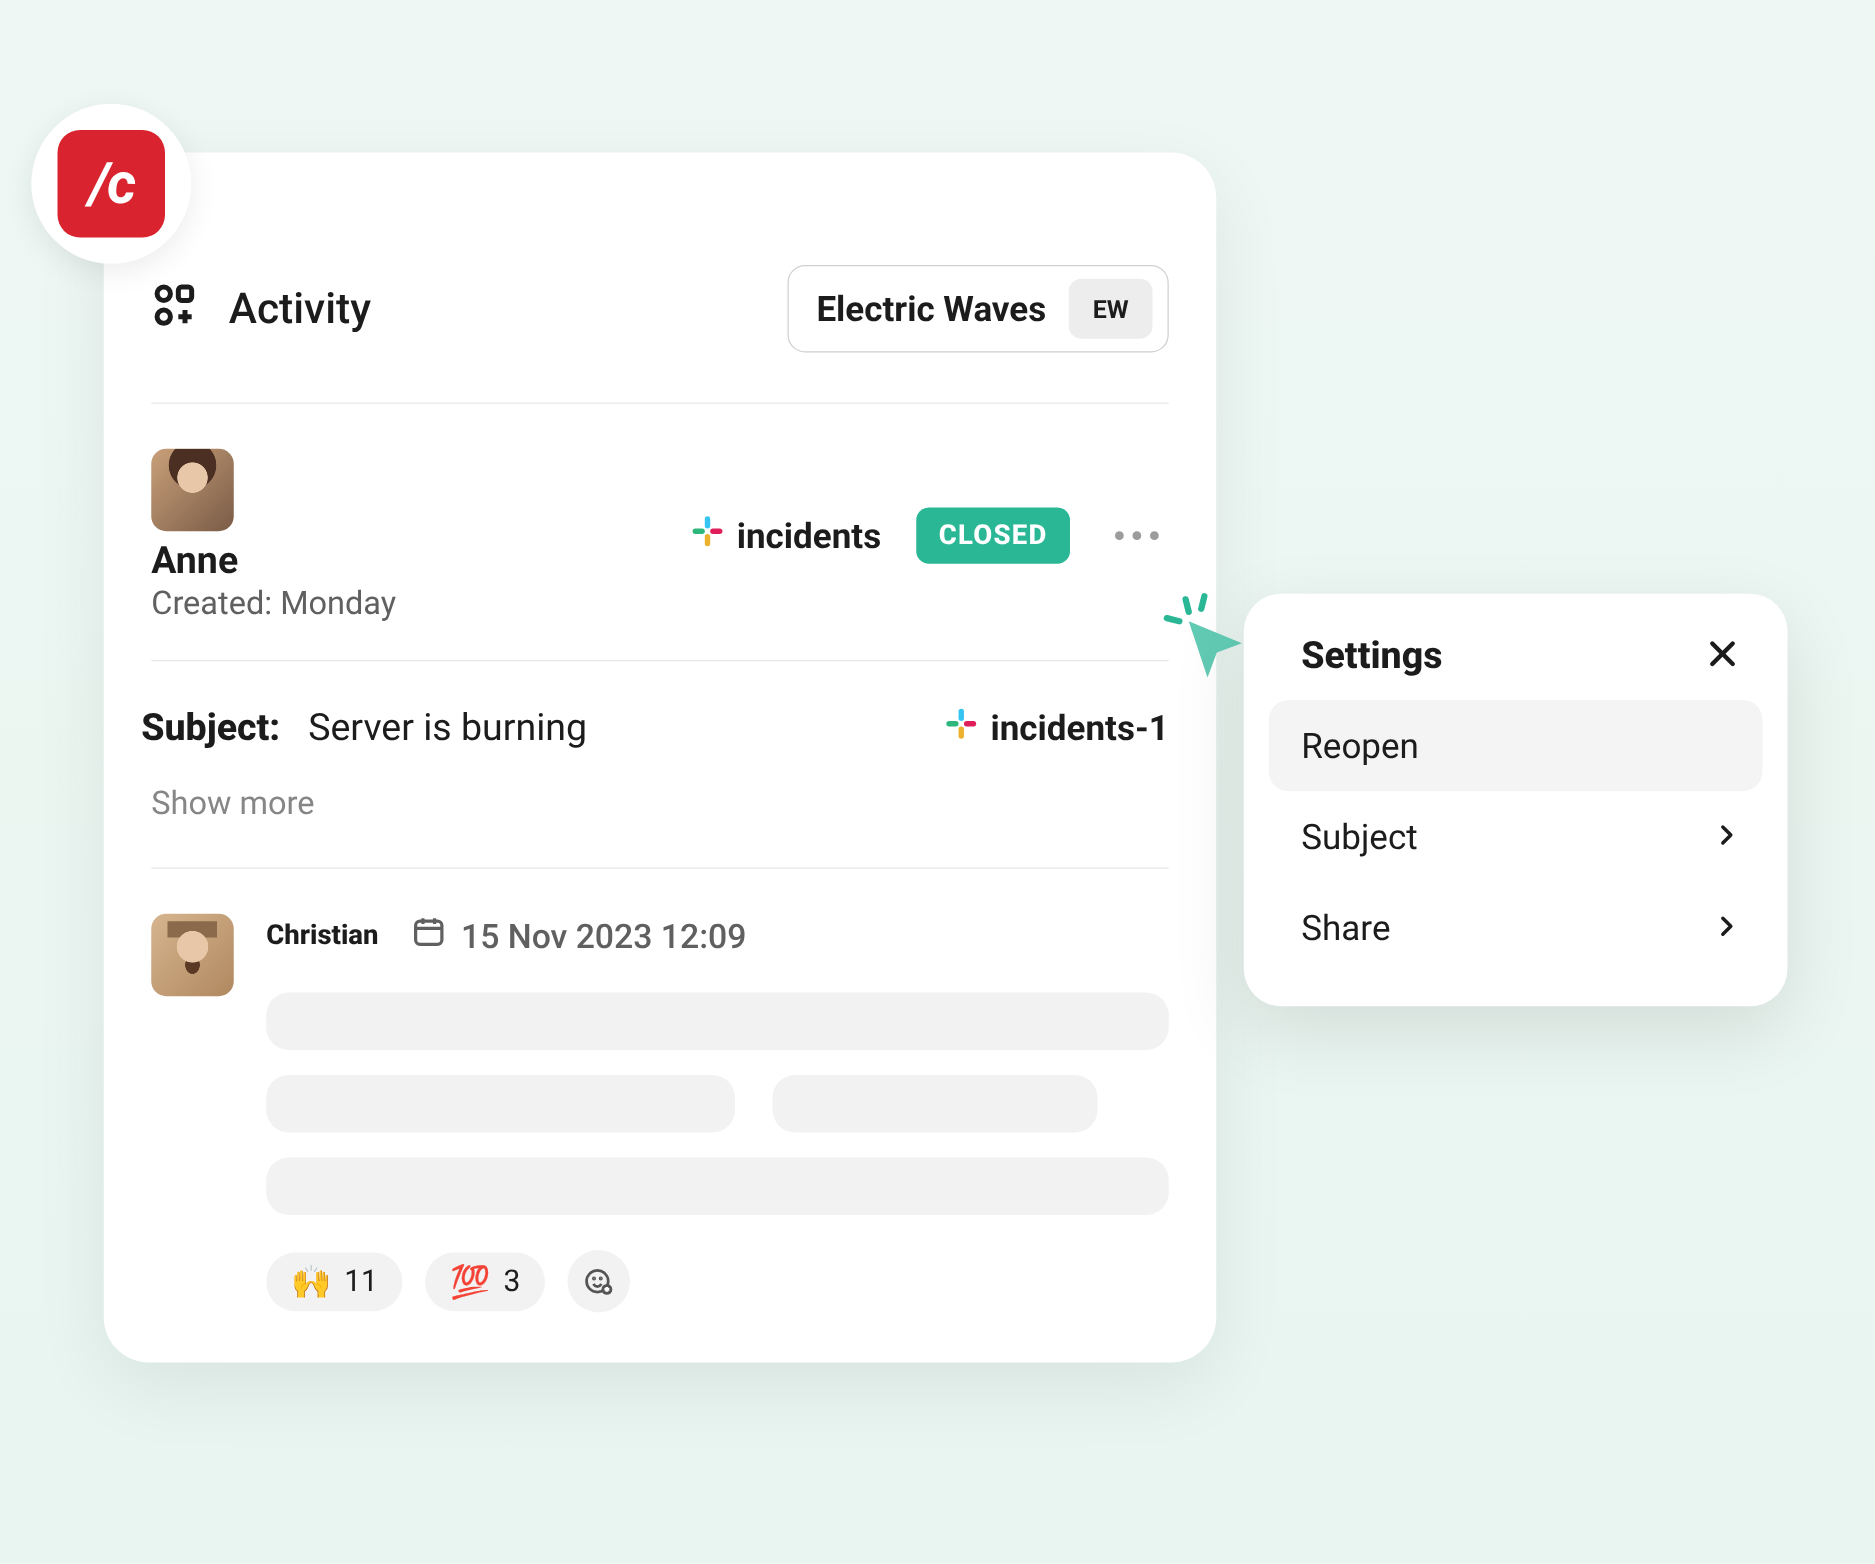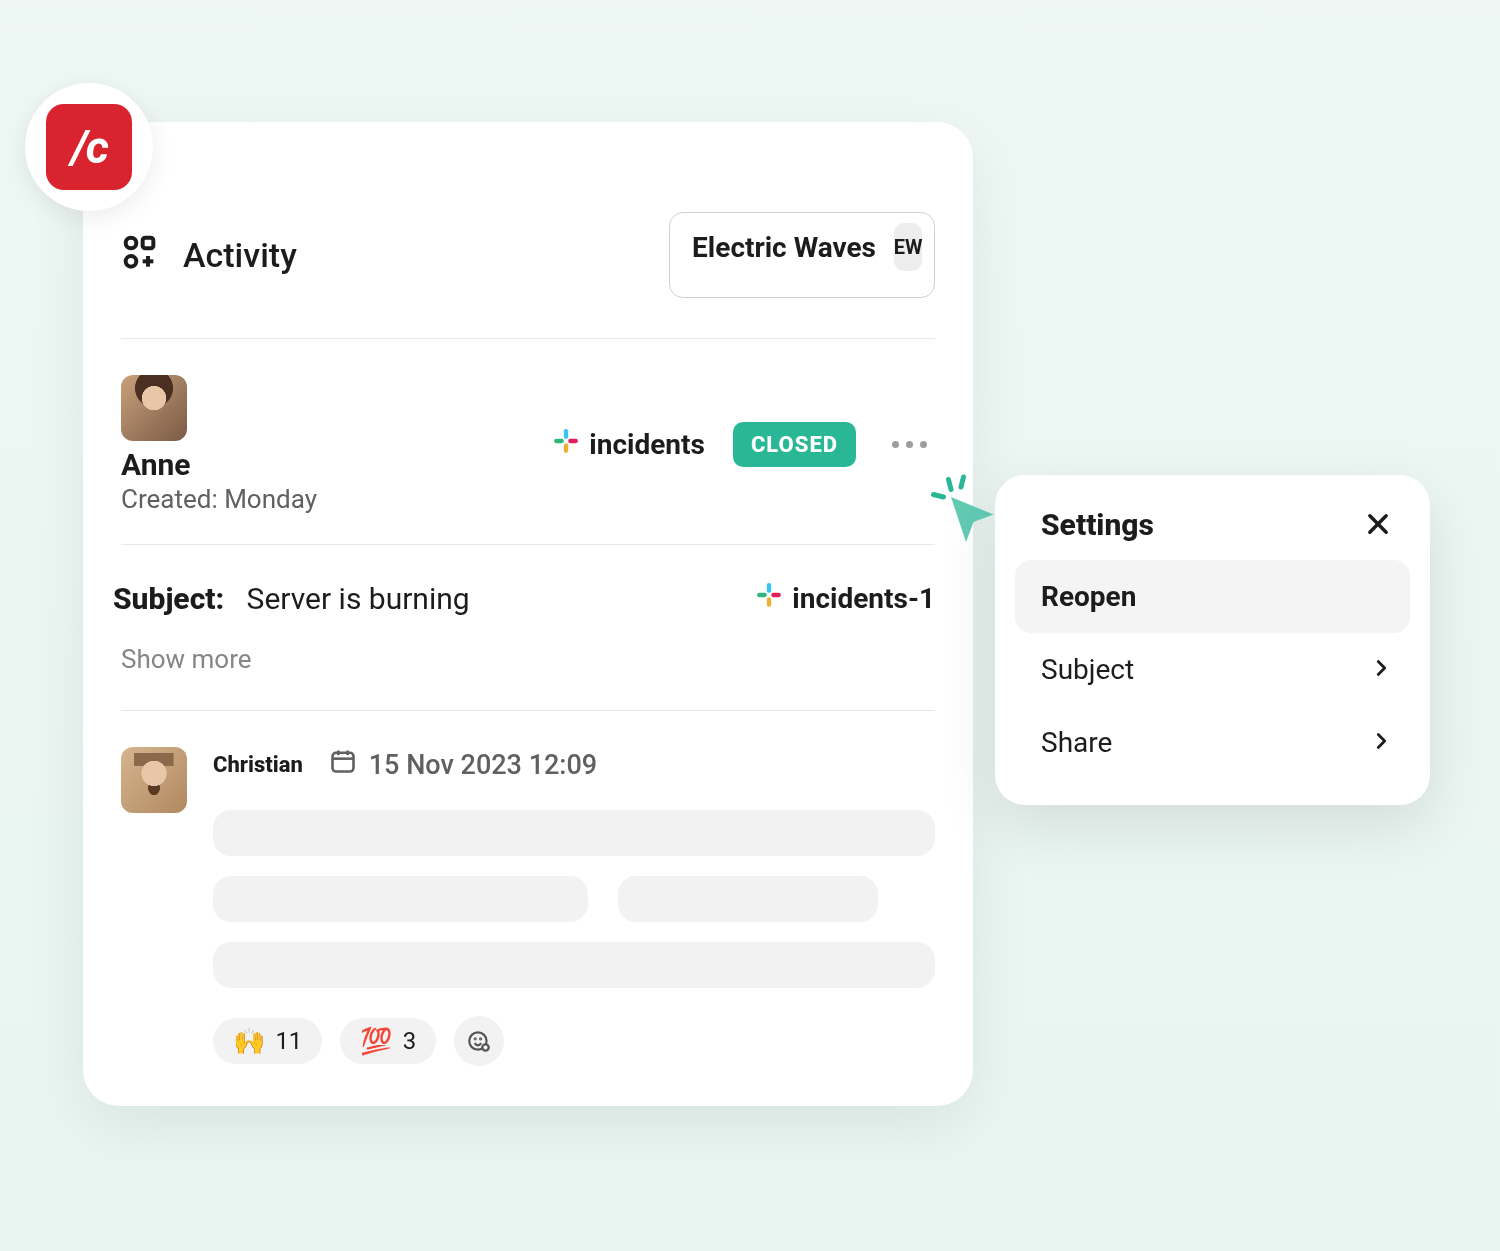--- a/index.html
+++ b/index.html
@@ -47,27 +47,27 @@
     display:flex; align-items:center; justify-content:space-between;
     padding: 90px 38px 40px 38px;
   }
   .header-left { display:flex; align-items:center; gap:22px; }
   .activity-icon { width:40px; height:40px; color:#1d1c1d; }
   .activity-title { font-size:34px; font-weight:500; color:#1d1c1d; }
 
   .workspace-chip {
     display:flex; align-items:center; gap:18px;
     border:1px solid #d0d0d0; border-radius:14px;
-    padding:10px 12px 26px 22px;
+    padding:10px 12px 10px 22px;
     background:#fff;
     cursor:pointer;
   }
   .workspace-name { font-size:28px; font-weight:700; color:#1d1c1d; }
   .workspace-badge {
-    width:28px; height:48px; border-radius:10px;
+    width:67px; height:48px; border-radius:10px;
     background:#ededed; color:#1d1c1d;
     display:flex; align-items:center; justify-content:center;
     font-weight:700; font-size:20px;
   }
 
   .divider { height:1px; background:#e8e8e8; margin:0 38px; }
 
   
   .item-meta {
     display:flex; align-items:center; justify-content:space-between;
@@ -149,29 +149,29 @@
   
   .popover {
     position:absolute;
     top:475px; left:995px;
     width:435px;
     background:#fff; border-radius:30px;
     box-shadow: 0 20px 60px rgba(0,0,0,0.10);
     padding: 26px 20px 26px 20px;
     z-index:20;
   }
-  .popover-head{ display:flex; align-items:flex-end; justify-content:space-between; padding:6px 18px 18px 26px;}
+  .popover-head{ display:flex; align-items:center; justify-content:space-between; padding:6px 18px 18px 26px;}
   .popover-title{ font-size:30px; font-weight:800; color:#1d1c1d;}
   .close-icon{ width:28px; height:28px; color:#1d1c1d; cursor:pointer;}
   .menu-item{
     display:flex; align-items:center; justify-content:space-between;
     padding:20px 18px 20px 26px; border-radius:16px; font-size:28px; color:#1d1c1d;
     cursor:pointer;
   }
-  .menu-item.highlight{ background:#f4f4f4;font-weight:bold; }
+  .menu-item.highlight{ background:#f4f4f4; }
   .chevron-icon{ width:22px; height:22px; color:#1d1c1d; }
 
   
   .cursor-point{
     position:absolute; top:472px; left:926px; z-index:15;
   }
   .cursor-point svg{ width:75px; height:75px; }
 
 </style>
 </head>

